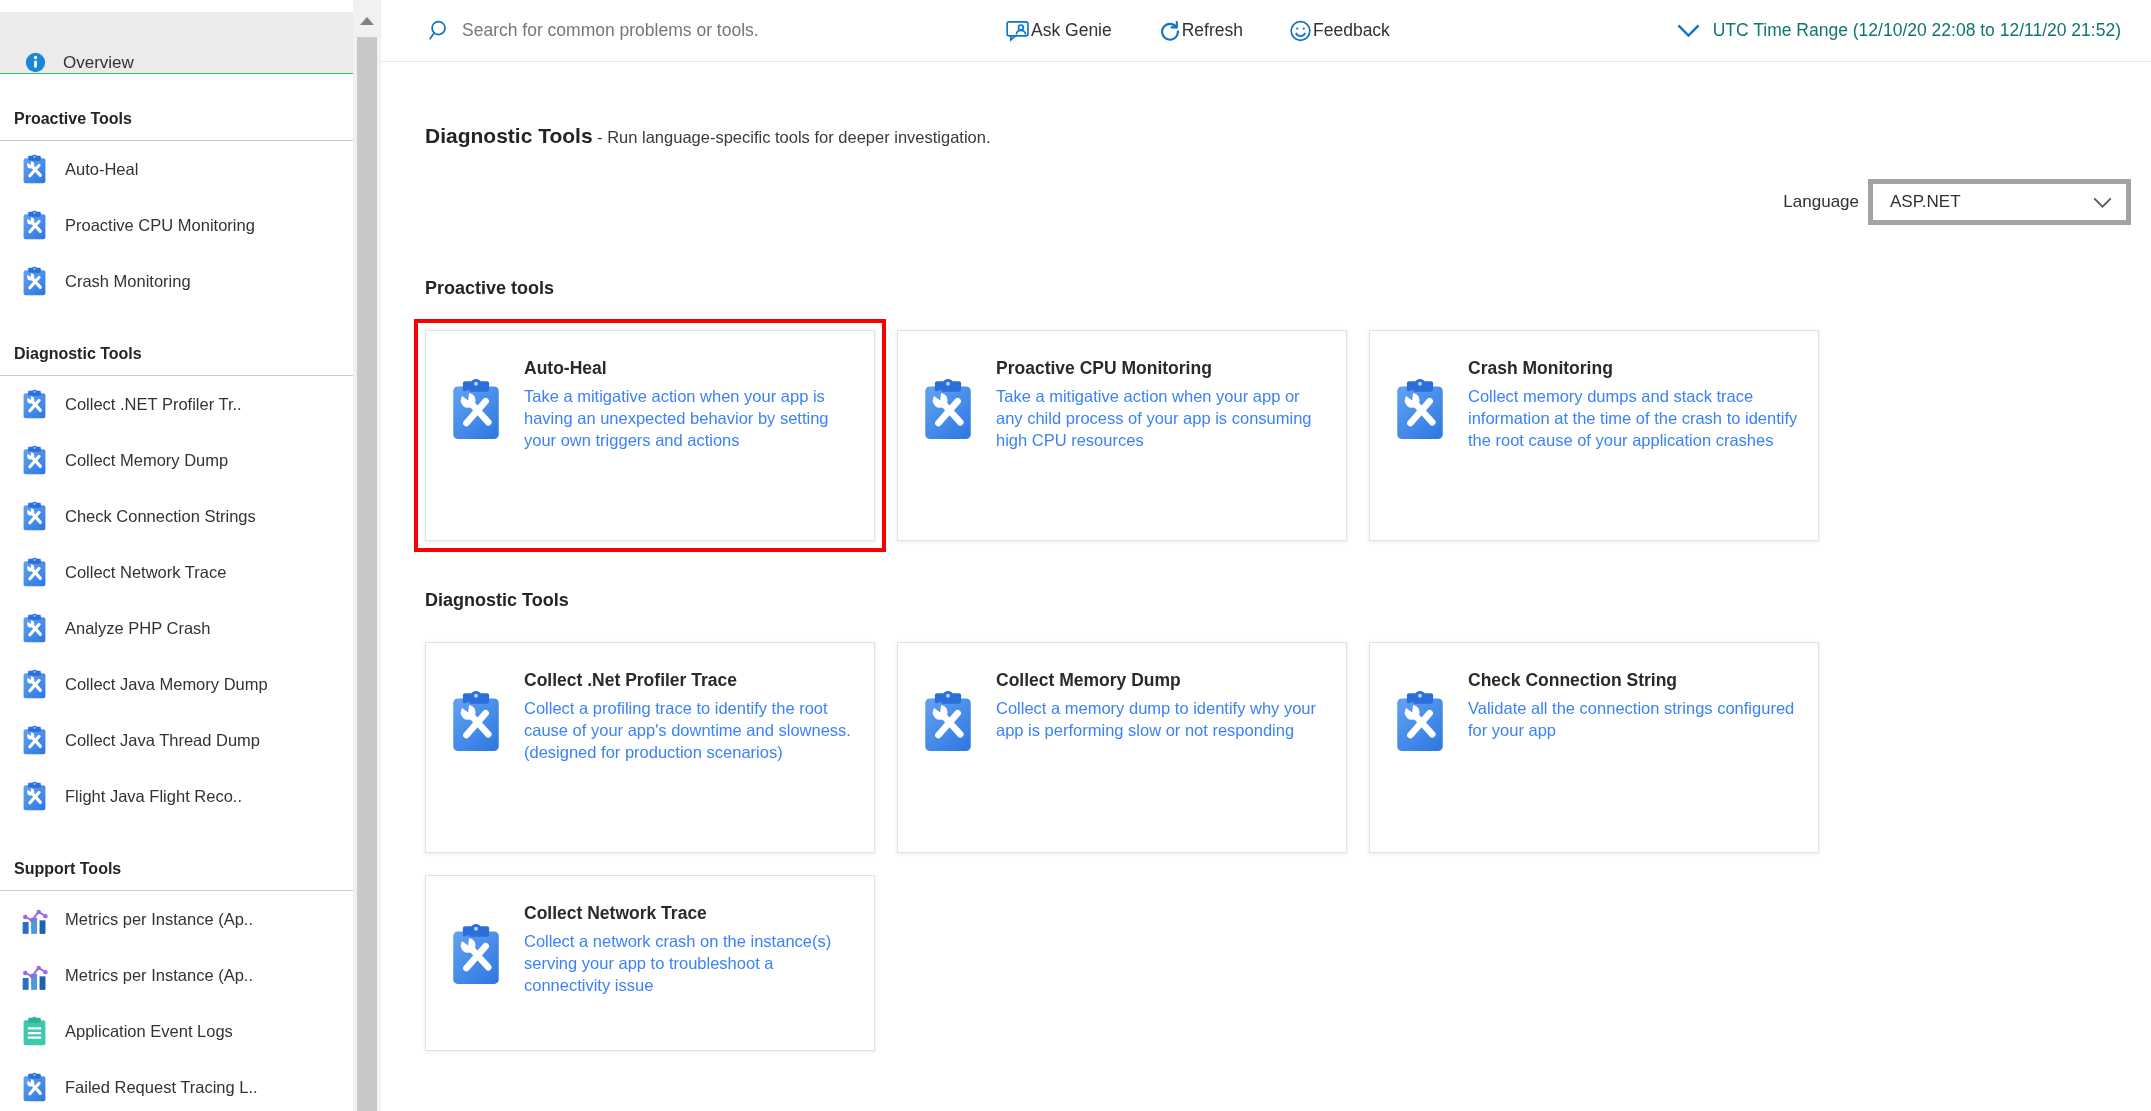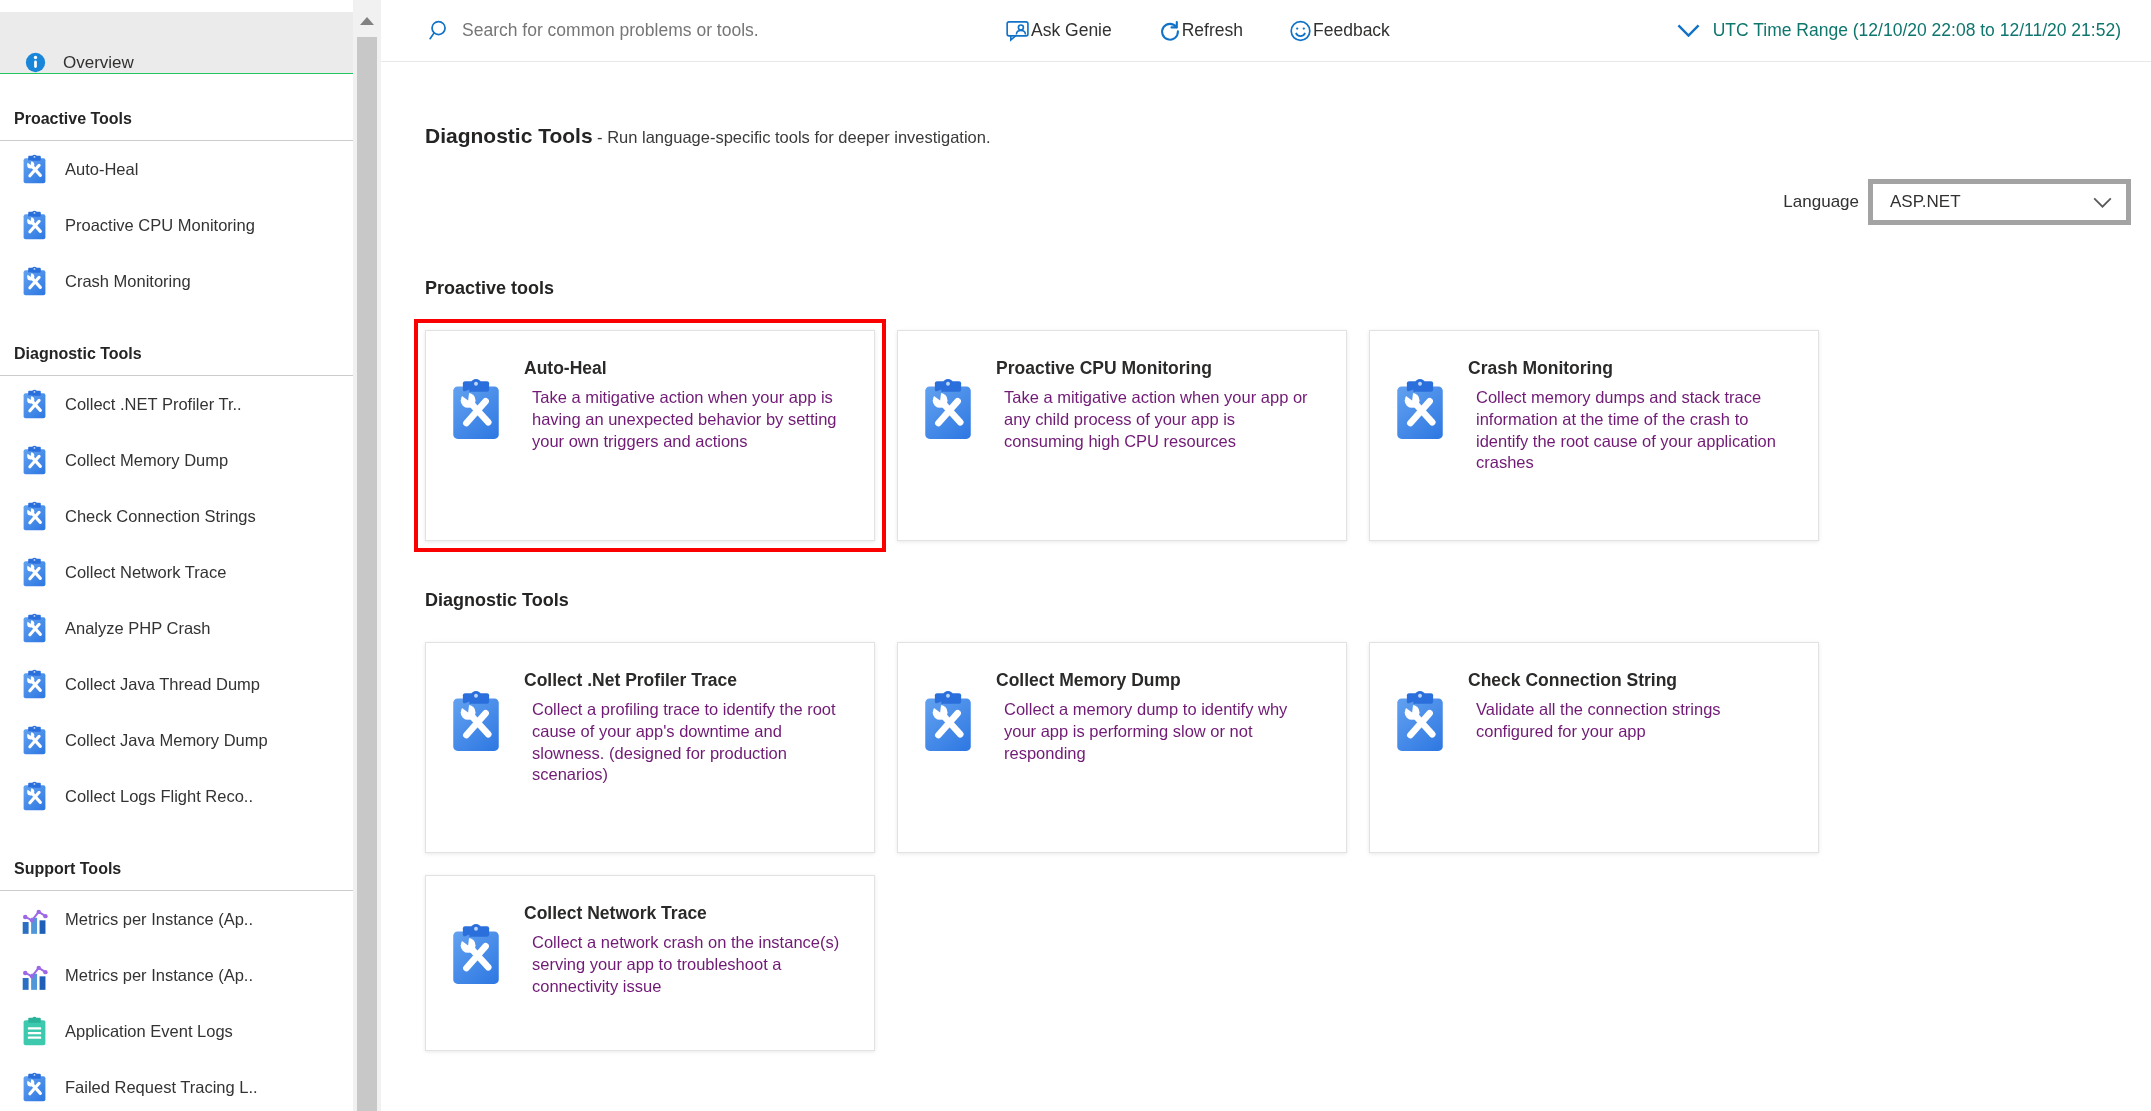--- a/index.html
+++ b/index.html
@@ -84,21 +84,21 @@
   .card {
     width:450px; min-height:211px; background:#fff; border:1px solid #e2e2e2;
     box-shadow:0 1px 4px rgba(0,0,0,0.09); display:flex;
     padding:24px 20px 18px 22px; cursor:pointer;
   }
   .tool-section:nth-of-type(2) .cards > .card:nth-child(4) { min-height:176px; }
   .card-icon { width:56px; height:66px; flex:0 0 56px; margin-top:22px; display:block; }
   .card-icon svg { width:100%; height:100%; display:block; }
   .card-text { margin-left:20px; padding-top:3px; }
   .card-title { font-size:17.5px; font-weight:700; color:#2b2a29; margin:0 0 7px 0; }
-  .card-desc { font-size:16.5px; color:#701a75; line-height:1.32; margin:8px; max-width:332px; }
+  .card-desc { font-size:16.5px; color:#3b82f6; line-height:1.32; margin:0; max-width:332px; }
   .red-highlight { border:4px solid #fb0000; padding:7px; margin:-11px; }
 </style>
 </head>
 <body>
 
 <div class="sidebar">
   <div class="overview-row">
     <span class="ov-icon">
         <svg viewBox="0 0 20 20">
           <circle cx="10" cy="10" r="9.2" fill="#1a86d9"></circle>
@@ -292,20 +292,42 @@
                 <line x1="43" y1="27" x2="21" y2="52" stroke="#fff" stroke-width="7.5" stroke-linecap="round"></line>
               </svg>
             </span>
     <span class="nav-label">Analyze PHP Crash</span>
   </div>
 
   <div class="side-item">
     <span class="nav-icon">
               <svg viewBox="0 0 64 74">
                 <defs>
+                  <linearGradient id="tg8" x1="6" y1="10" x2="58" y2="70" gradientUnits="userSpaceOnUse">
+                    <stop offset="0" stop-color="#63a2f0"></stop>
+                    <stop offset="1" stop-color="#2d77e2"></stop>
+                  </linearGradient>
+                </defs>
+                <circle cx="32" cy="7" r="5.5" fill="#2a6fdb"></circle>
+                <rect x="6" y="10" width="52" height="60" rx="5" fill="url(#tg8)"></rect>
+                <rect x="17" y="4" width="30" height="12" rx="2.5" fill="#2a6fdb"></rect>
+                <circle cx="32" cy="7" r="2.2" fill="#bcd7f7"></circle>
+                <line x1="26" y1="29" x2="46" y2="51" stroke="#fff" stroke-width="7.5" stroke-linecap="round"></line>
+                <circle cx="23" cy="26" r="8.5" fill="#fff"></circle>
+                <polygon points="23,26 12.5,18.5 24.5,13.5" fill="url(#tg8)"></polygon>
+                <line x1="43" y1="27" x2="21" y2="52" stroke="#fff" stroke-width="7.5" stroke-linecap="round"></line>
+              </svg>
+            </span>
+    <span class="nav-label">Collect Java Memory Dump</span>
+  </div>
+
+  <div class="side-item">
+    <span class="nav-icon">
+              <svg viewBox="0 0 64 74">
+                <defs>
                   <linearGradient id="tg9" x1="6" y1="10" x2="58" y2="70" gradientUnits="userSpaceOnUse">
                     <stop offset="0" stop-color="#63a2f0"></stop>
                     <stop offset="1" stop-color="#2d77e2"></stop>
                   </linearGradient>
                 </defs>
                 <circle cx="32" cy="7" r="5.5" fill="#2a6fdb"></circle>
                 <rect x="6" y="10" width="52" height="60" rx="5" fill="url(#tg9)"></rect>
                 <rect x="17" y="4" width="30" height="12" rx="2.5" fill="#2a6fdb"></rect>
                 <circle cx="32" cy="7" r="2.2" fill="#bcd7f7"></circle>
                 <line x1="26" y1="29" x2="46" y2="51" stroke="#fff" stroke-width="7.5" stroke-linecap="round"></line>
@@ -314,58 +336,36 @@
                 <line x1="43" y1="27" x2="21" y2="52" stroke="#fff" stroke-width="7.5" stroke-linecap="round"></line>
               </svg>
             </span>
     <span class="nav-label">Collect Java Thread Dump</span>
   </div>
 
   <div class="side-item">
     <span class="nav-icon">
               <svg viewBox="0 0 64 74">
                 <defs>
-                  <linearGradient id="tg8" x1="6" y1="10" x2="58" y2="70" gradientUnits="userSpaceOnUse">
-                    <stop offset="0" stop-color="#63a2f0"></stop>
-                    <stop offset="1" stop-color="#2d77e2"></stop>
-                  </linearGradient>
-                </defs>
-                <circle cx="32" cy="7" r="5.5" fill="#2a6fdb"></circle>
-                <rect x="6" y="10" width="52" height="60" rx="5" fill="url(#tg8)"></rect>
-                <rect x="17" y="4" width="30" height="12" rx="2.5" fill="#2a6fdb"></rect>
-                <circle cx="32" cy="7" r="2.2" fill="#bcd7f7"></circle>
-                <line x1="26" y1="29" x2="46" y2="51" stroke="#fff" stroke-width="7.5" stroke-linecap="round"></line>
-                <circle cx="23" cy="26" r="8.5" fill="#fff"></circle>
-                <polygon points="23,26 12.5,18.5 24.5,13.5" fill="url(#tg8)"></polygon>
-                <line x1="43" y1="27" x2="21" y2="52" stroke="#fff" stroke-width="7.5" stroke-linecap="round"></line>
-              </svg>
-            </span>
-    <span class="nav-label">Collect Java Memory Dump</span>
-  </div>
-
-  <div class="side-item">
-    <span class="nav-icon">
-              <svg viewBox="0 0 64 74">
-                <defs>
                   <linearGradient id="tg10" x1="6" y1="10" x2="58" y2="70" gradientUnits="userSpaceOnUse">
                     <stop offset="0" stop-color="#63a2f0"></stop>
                     <stop offset="1" stop-color="#2d77e2"></stop>
                   </linearGradient>
                 </defs>
                 <circle cx="32" cy="7" r="5.5" fill="#2a6fdb"></circle>
                 <rect x="6" y="10" width="52" height="60" rx="5" fill="url(#tg10)"></rect>
                 <rect x="17" y="4" width="30" height="12" rx="2.5" fill="#2a6fdb"></rect>
                 <circle cx="32" cy="7" r="2.2" fill="#bcd7f7"></circle>
                 <line x1="26" y1="29" x2="46" y2="51" stroke="#fff" stroke-width="7.5" stroke-linecap="round"></line>
                 <circle cx="23" cy="26" r="8.5" fill="#fff"></circle>
                 <polygon points="23,26 12.5,18.5 24.5,13.5" fill="url(#tg10)"></polygon>
                 <line x1="43" y1="27" x2="21" y2="52" stroke="#fff" stroke-width="7.5" stroke-linecap="round"></line>
               </svg>
             </span>
-    <span class="nav-label">Collect Logs Flight Reco..</span>
+    <span class="nav-label">Flight Java Flight Reco..</span>
   </div>
 </div>
   </div>
 
   <div class="side-section">
     <div class="side-title">Support Tools</div>
     <div class="side-divider"></div>
     <div class="side-items">
   <div class="side-item">
     <span class="nav-icon">

